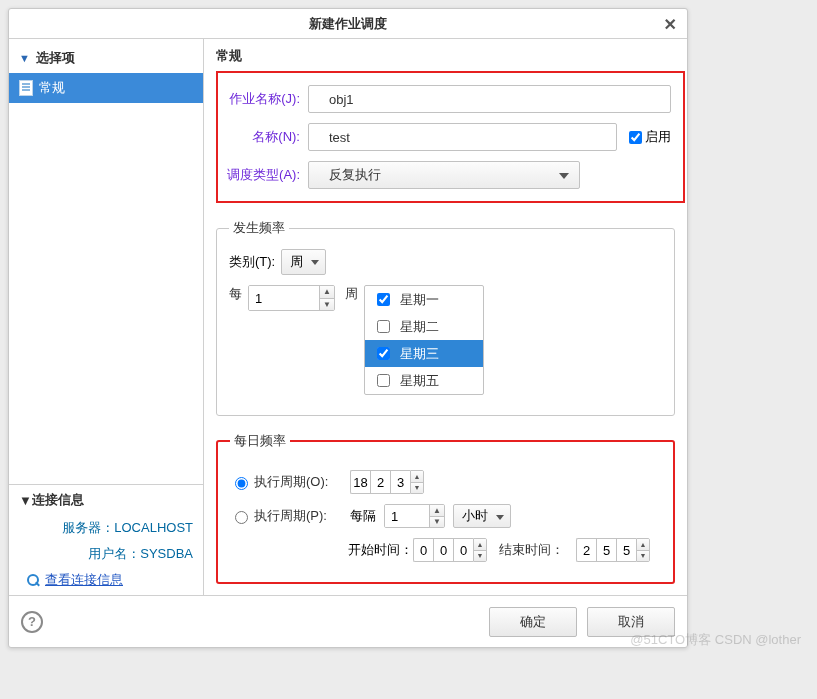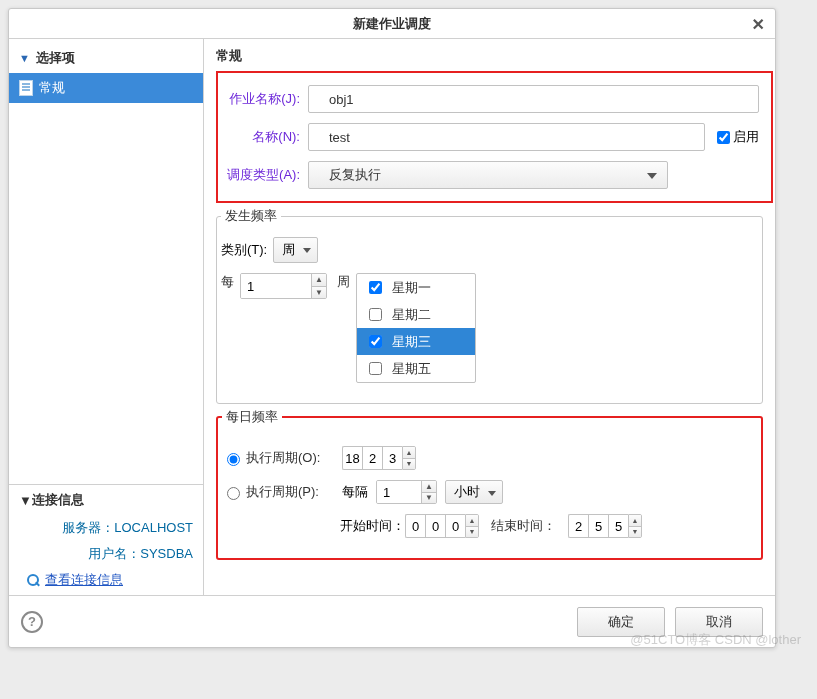--- a/index.html
+++ b/index.html
@@ -1,17 +1,17 @@
 <!DOCTYPE html>
 <html><head>
 <meta charset="utf-8">
 <style>
   * { box-sizing: border-box; font-family: "Microsoft YaHei", Arial, sans-serif; font-size: 13px; }
   body { margin: 0; background: #ececec; width: 817px; height: 699px; overflow: hidden; position: relative; }
-  .dialog { position: absolute; left: 8px; top: 8px; width: 768px; height: 640px; background: #fff; border: 1px solid #c8c8c8; border-radius: 3px; display: flex; flex-direction: column; box-shadow: 0 1px 4px rgba(0,0,0,.15); }
+  .dialog { position: absolute; left: 8px; top: 8px; width: 680px; height: 640px; background: #fff; border: 1px solid #c8c8c8; border-radius: 3px; display: flex; flex-direction: column; box-shadow: 0 1px 4px rgba(0,0,0,.15); }
   .titlebar { height: 30px; border-bottom: 1px solid #d0d0d0; display: flex; align-items: center; justify-content: center; position: relative; font-weight: bold; color: #333; }
   .titlebar .close { position: absolute; right: 10px; top: 6px; font-size: 16px; color: #555; cursor: pointer; }
   .body { flex: 1; display: flex; overflow: hidden; }
   .sidebar { width: 195px; border-right: 1px solid #d0d0d0; display: flex; flex-direction: column; padding-top: 6px; }
   .side-head { display: flex; align-items: center; padding: 4px 10px 6px 10px; font-weight: bold; color: #333; }
   .side-head .tri { color: #2a68b3; margin-right: 6px; font-size: 11px; }
   .side-item { background: #3b8ad9; color: #fff; padding: 6px 10px; display: flex; align-items: center; margin: 0; cursor: pointer; }
   .side-item .doc { width: 14px; height: 16px; background: #fff; border: 1px solid #bcd4ea; margin-right: 6px; display: inline-block; position: relative; }
   .side-item .doc::before { content: ""; position: absolute; left: 2px; top: 2px; width: 8px; height: 2px; background: #89b7e0; box-shadow: 0 3px 0 #89b7e0, 0 6px 0 #89b7e0; }
   .side-spacer { flex: 1; }
@@ -27,21 +27,21 @@
   .form-area { flex: 1; overflow-y: auto; padding: 0 12px 0 12px; }
   .redbox { border: 2px solid #e62020; }
   .row { display: flex; align-items: center; margin: 10px 0; }
   .lbl { width: 86px; text-align: right; padding-right: 8px; color: #6d28d9; white-space: nowrap; }
   .input, .select { height: 28px; border: 1px solid #c2c2c2; border-radius: 2px; background: #fff; padding: 0 20px; color: #333; }
   .input { flex: 1; }
   .select { flex: 1; background: linear-gradient(#fcfcfc, #ececec); display: flex; align-items: center; position: relative; }
   .select .caret { position: absolute; right: 10px; top: 11px; width: 0; height: 0; border-left: 5px solid transparent; border-right: 5px solid transparent; border-top: 6px solid #555; }
   .enable { display: flex; align-items: center; margin-left: 8px; }
   .enable input { margin-right: 3px; }
-  fieldset { border: 1px solid #c8c8c8; border-radius: 3px; margin: 4px 0; padding: 10px 4px; }
+  fieldset { border: 1px solid #c8c8c8; border-radius: 3px; margin: 16px 0; padding: 10px 12px; }
   legend { padding: 0 4px; color: #333; }
   .small-select { height: 26px; border: 1px solid #c2c2c2; border-radius: 2px; background: linear-gradient(#fcfcfc, #ececec); padding: 0 22px 0 8px; position: relative; display: inline-flex; align-items: center; }
   .small-select .caret { position: absolute; right: 6px; top: 10px; width: 0; height: 0; border-left: 4px solid transparent; border-right: 4px solid transparent; border-top: 5px solid #555; }
   .spinner { display: inline-flex; align-items: stretch; height: 26px; border: 1px solid #c2c2c2; border-radius: 2px; overflow: hidden; background: #fff; }
   .spinner input { border: none; width: 70px; padding: 0 6px; outline: none; }
   .spinner .btns { display: flex; flex-direction: column; border-left: 1px solid #c2c2c2; }
   .spinner .btns span { width: 14px; flex: 1; display: flex; align-items: center; justify-content: center; font-size: 8px; color: #555; background: linear-gradient(#fcfcfc, #ececec); cursor: pointer; }
   .spinner .btns span:first-child { border-bottom: 1px solid #c2c2c2; }
   .every-lbl { margin-right: 6px; color: #333; }
   .week-lbl { margin: 0 6px 0 10px; color: #333; }

